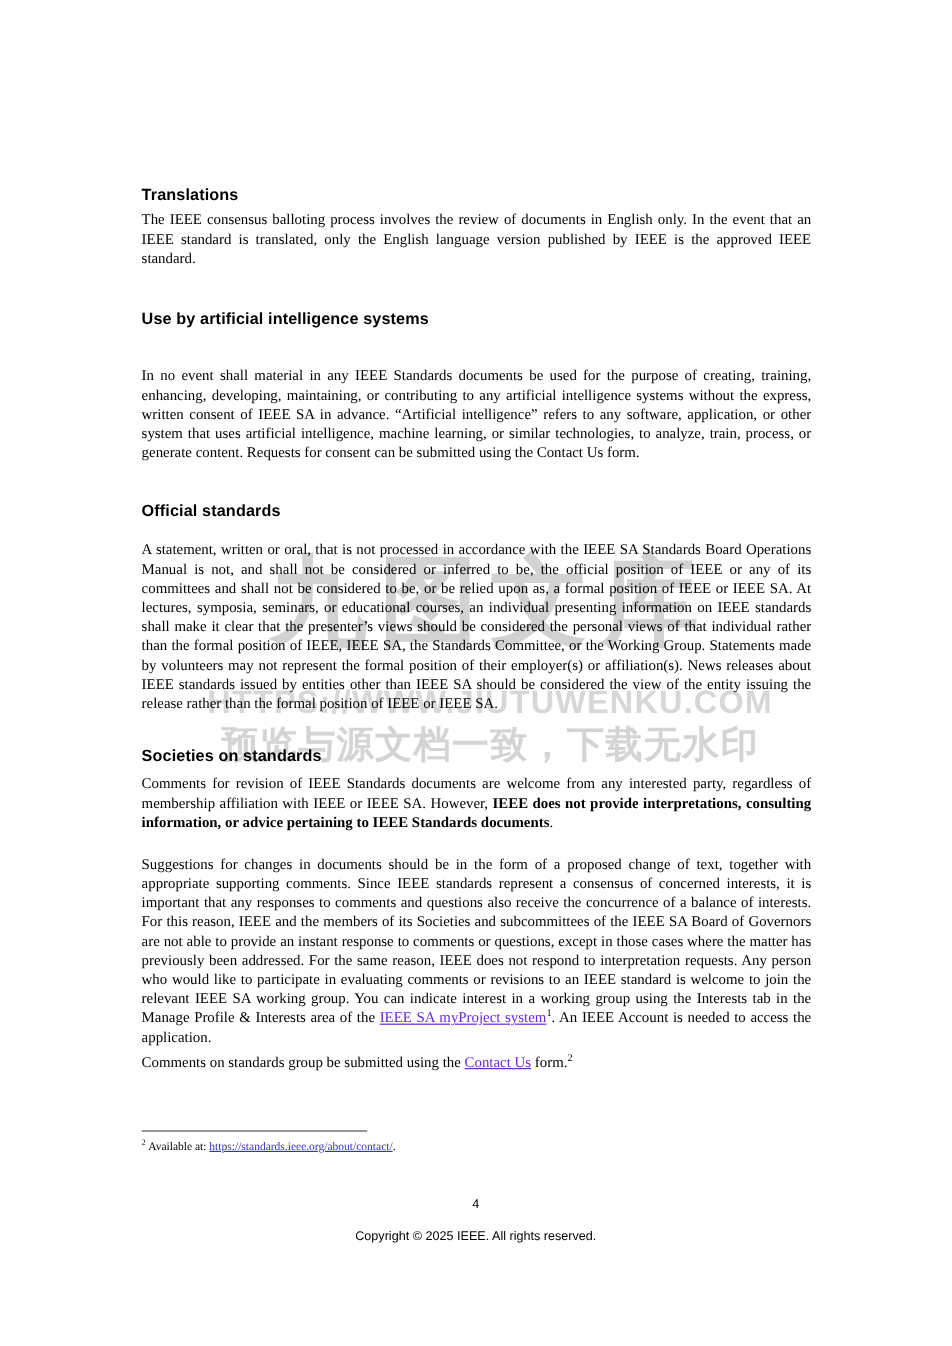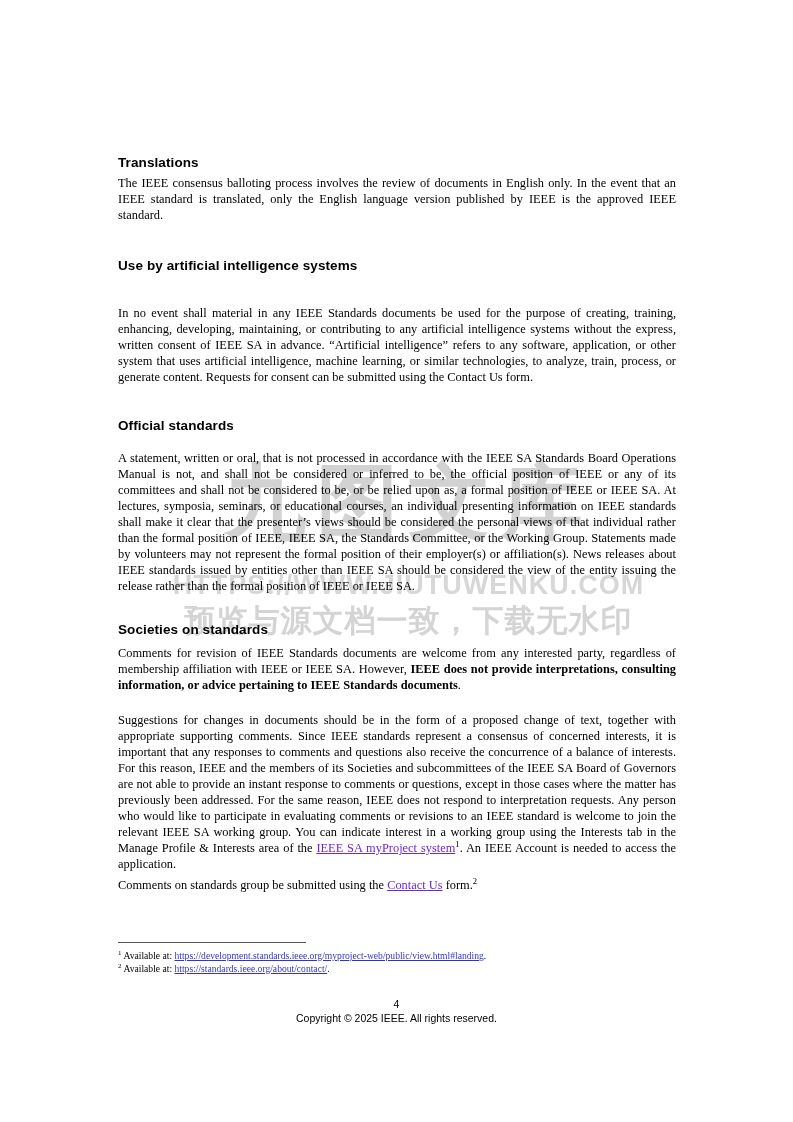--- a/index.html
+++ b/index.html
@@ -170,21 +170,21 @@
   }
   .page-number {
     font-size: 10.5px;
     line-height: 13px;
     margin: 0;
     color: #000;
   }
   .copyright {
     font-size: 10.5px;
     line-height: 14px;
-    margin: 0;
+    margin: 12px;
     color: #000;
   }
 </style>
 </head>
 <body>
 
 <div class="page">
 
   <div class="watermark">
     <div class="wm-line wm-cn-big">九图文库</div>
@@ -209,21 +209,20 @@
 
     <p class="body-text blk" id="p-comments2"><span>Suggestions for changes in documents should be in the form of a proposed change of text, together with appropriate supporting comments. Since IEEE standards represent a consensus of concerned interests, it is important that any responses to comments and questions also receive the concurrence of a balance of interests. For this reason, IEEE and the members of its Societies and subcommittees of the IEEE SA Board of Governors are not able to provide an instant response to comments or questions, except in those cases where the matter has previously been addressed. For the same reason, IEEE does not respond to interpretation requests. Any person who would like to participate in evaluating comments or revisions to an IEEE standard is welcome to join the relevant IEEE SA working group. You can indicate interest in a working group using the Interests tab in the Manage Profile &amp; Interests area of the </span><a class="doc-link">IEEE SA myProject system</a><sup class="fn-ref">1</sup><span>. An IEEE Account is needed to access the application.</span></p>
 
     <p class="body-text blk" id="p-comments3"><span>Comments on standards group be submitted using the </span><a class="doc-link">Contact Us</a><span> form.</span><sup class="fn-ref">2</sup></p>
 
   </div>
 
   <div class="footnote-area">
     <div class="footnote-rule"></div>
 
-    <p class="footnote"><sup>1</sup><span>Available at: </span><a class="doc-link">https://development.standards.ieee.org/myproject-web/public/view.html#landing</a><span>.</span></p>
 
     <p class="footnote"><sup>2</sup><span>Available at: </span><a class="doc-link">https://standards.ieee.org/about/contact/</a><span>.</span></p>
   </div>
 
   <div class="page-footer">
     <p class="page-number">4</p>
     <p class="copyright">Copyright © 2025 IEEE. All rights reserved.</p>
   </div>
 
 </div>

